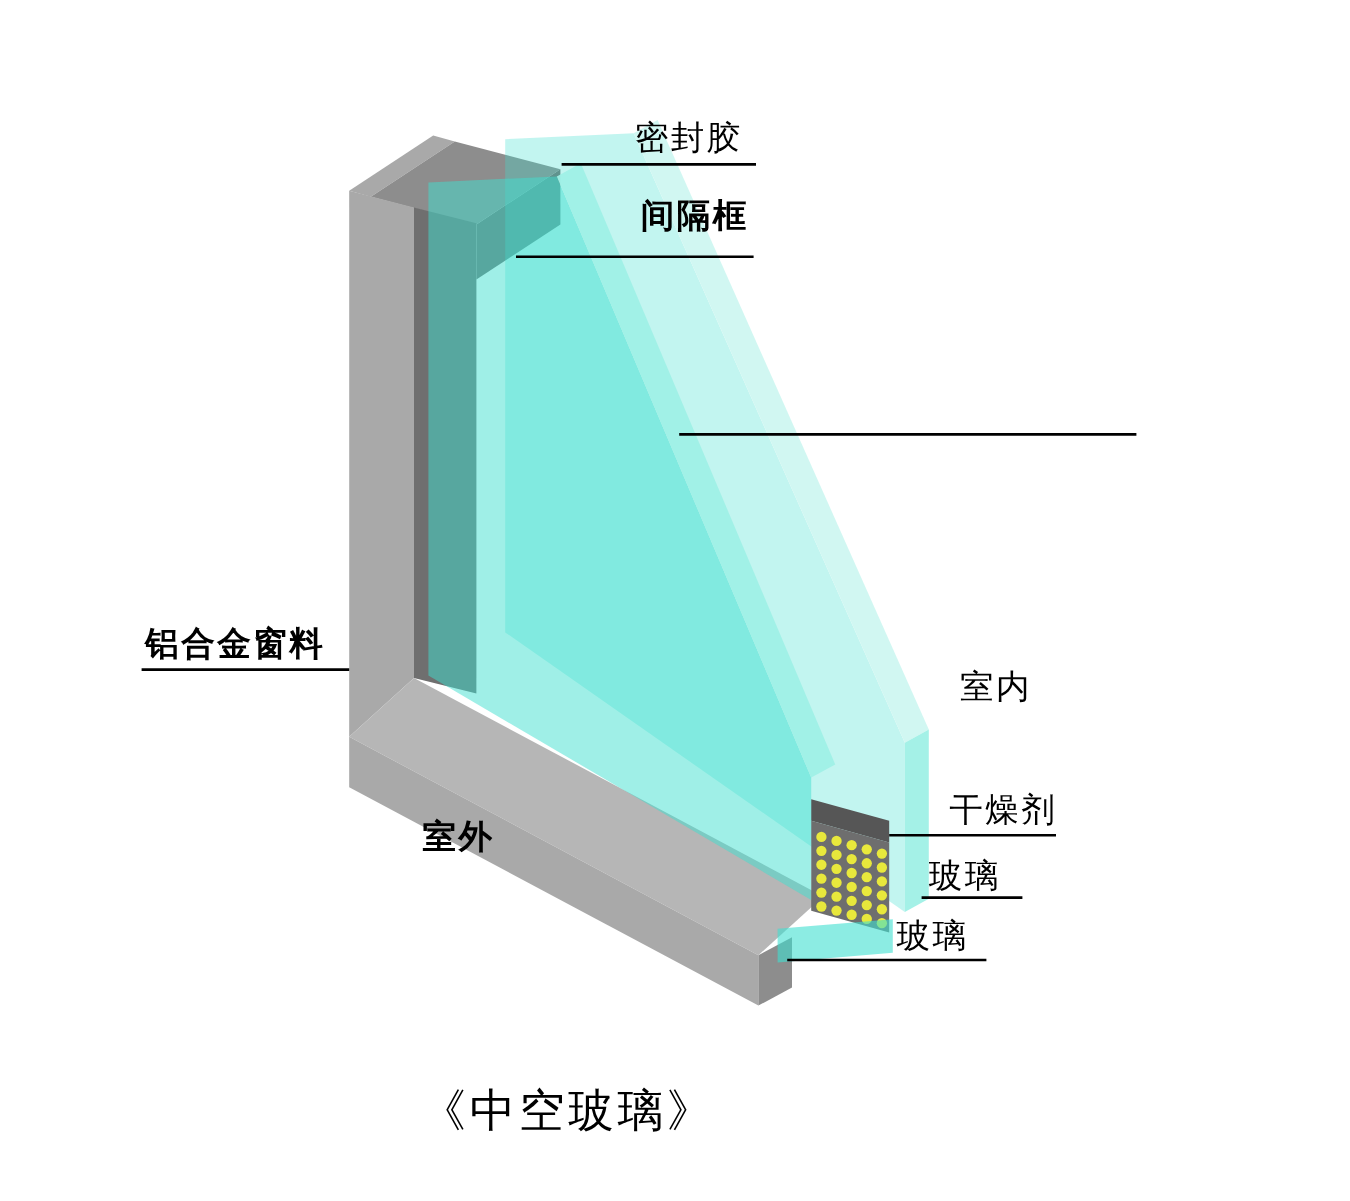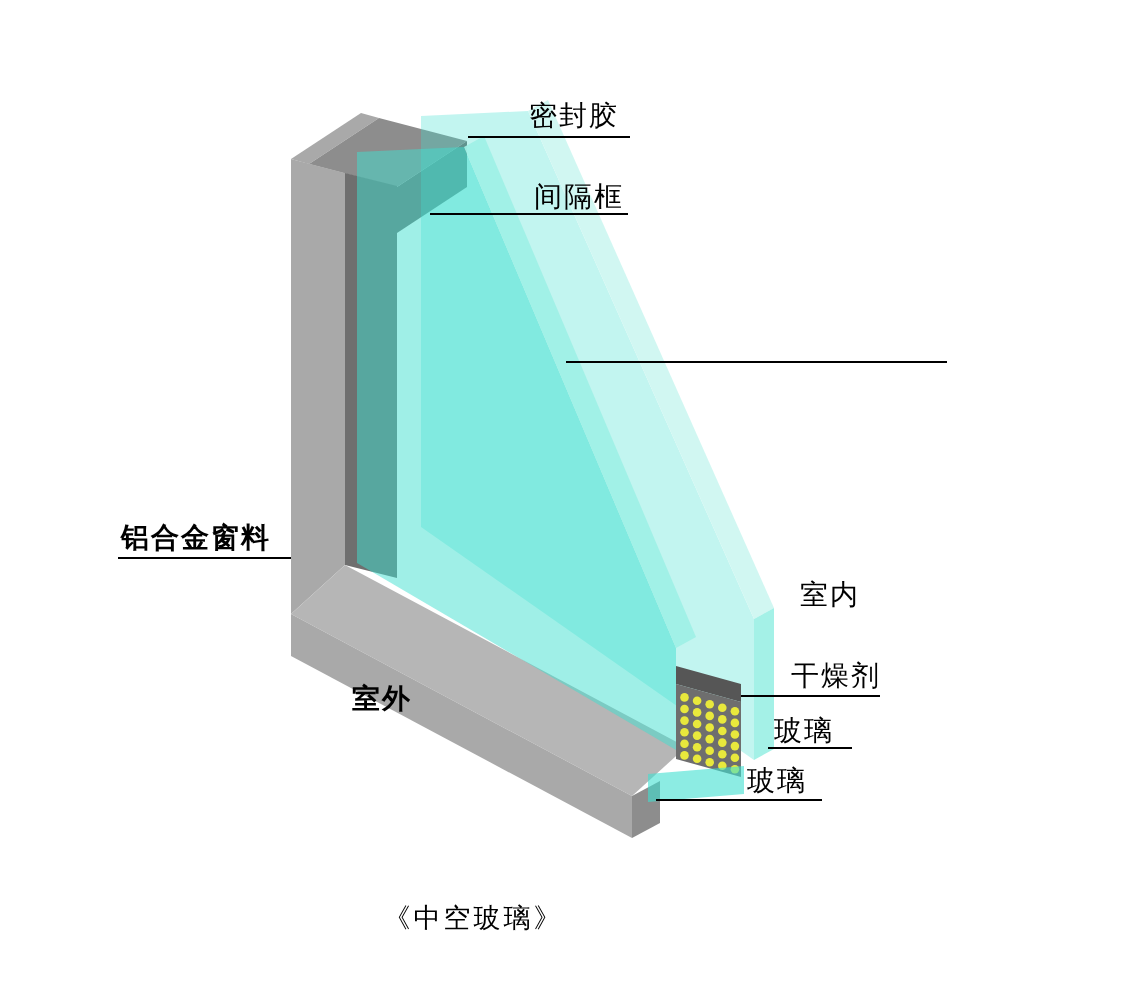--- a/index.html
+++ b/index.html
@@ -16,21 +16,21 @@
     color:#000;
     font-size:28px;
     letter-spacing:2px;
     white-space:nowrap;
     line-height:1.1;
   }
   .title{
     position:absolute;
     left:0;right:0;
     text-align:center;
-    font-size:27px;
+    font-size:38px;
     letter-spacing:3px;
     color:#000;
   }
   .leader{stroke:#000;stroke-width:2.2;}
 </style>
 </head>
 <body>
 
 <div class="stage">
 
@@ -91,22 +91,22 @@
     <line class="leader" x1="468" y1="137" x2="630" y2="137"></line>
     <line class="leader" x1="430" y1="214" x2="628" y2="214"></line>
     <line class="leader" x1="566" y1="362" x2="1002" y2="362"></line>
     <line class="leader" x1="118" y1="558" x2="291" y2="558"></line>
     <line class="leader" x1="741" y1="696" x2="880" y2="696"></line>
     <line class="leader" x1="768" y1="748" x2="852" y2="748"></line>
     <line class="leader" x1="656" y1="800" x2="822" y2="800"></line>
   </svg>
 
   <div class="label" style="left:529px;top:101px;">密封胶</div>
-  <div class="label" style="left:534px;top:182px;">间隔框</div>
+  <div class="label" style="left:534px;top:166px;font-weight:bold;">间隔框</div>
   <div class="label" style="left:121px;top:523px;font-weight:bold;">铝合金窗料</div>
-  <div class="label" style="left:800px;top:582px;font-family:Liberation Mono, monospace;">室内</div>
+  <div class="label" style="left:800px;top:559px;">室内</div>
   <div class="label" style="left:791px;top:661px;">干燥剂</div>
   <div class="label" style="left:774px;top:716px;">玻璃</div>
   <div class="label" style="left:747px;top:766px;">玻璃</div>
   <div class="label" style="left:352px;top:684px;font-weight:bold;">室外</div>
 
   <div class="title" style="top:900px;">《中空玻璃》</div>
 </div>
 
 </body></html>

